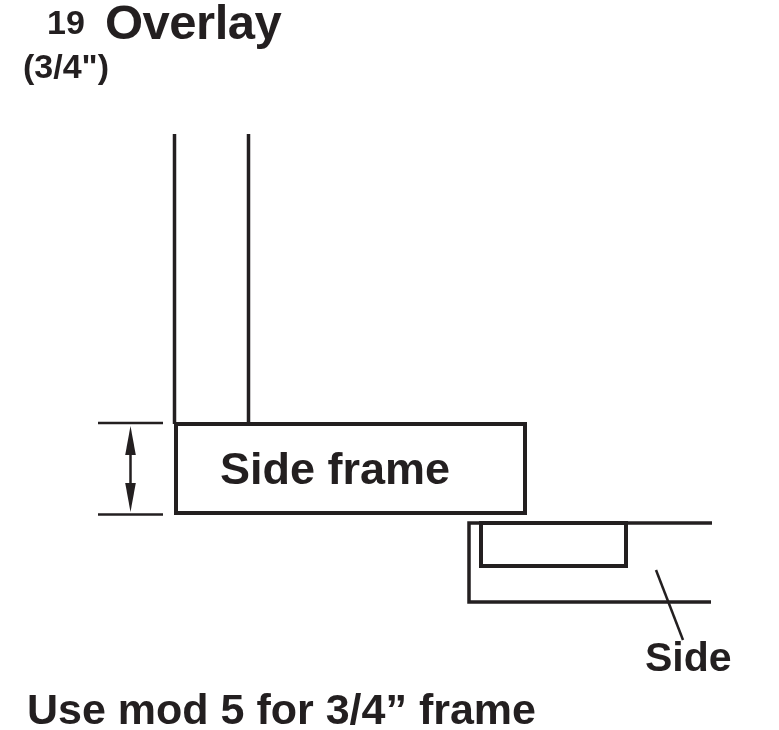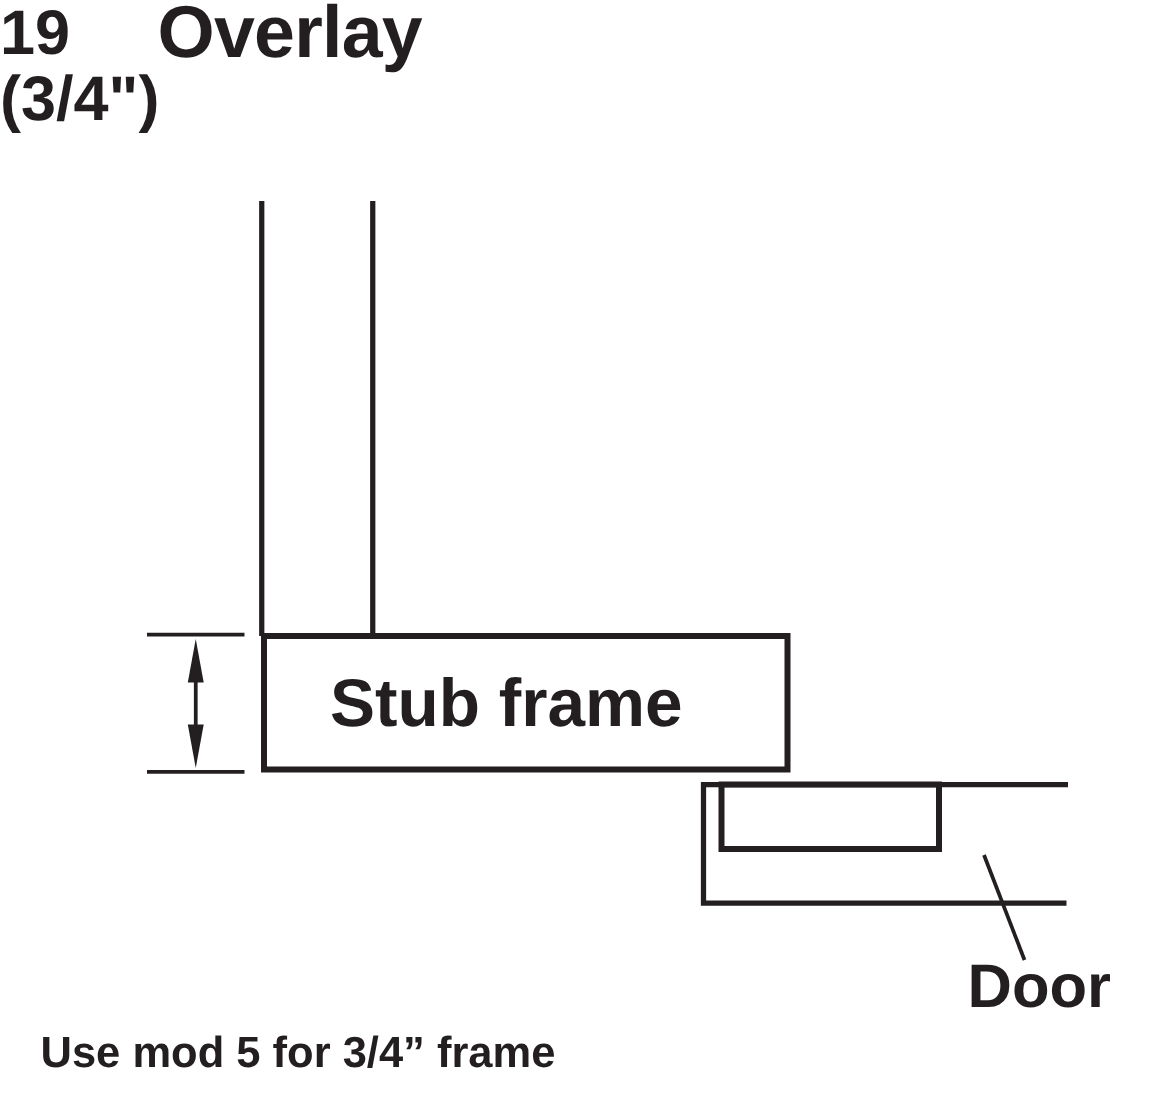--- a/index.html
+++ b/index.html
@@ -39,42 +39,42 @@
   .side-panel {
     left: 108px;
     top: 79px;
     font-size: 40px;
     line-height: 1;
   }
   .dim {
     left: -12px;
     top: 419px;
     width: 132px;
-    text-align: left;
-    font-size: 42px;
+    text-align: center;
+    font-size: 34px;
     line-height: 44px;
     font-weight: bold;
   }
   .dim span { display: block; }
   .stub {
     left: 220px;
     top: 446px;
     font-size: 45px;
     line-height: 1;
   }
   .door {
     left: 645px;
     top: 637px;
     font-size: 41px;
     line-height: 1;
   }
   .note {
     left: 27px;
     top: 688px;
-    font-size: 29px;
+    font-size: 43px;
     line-height: 1;
   }
 </style>
 </head>
 <body>
 
 <div class="canvas">
 
   <svg class="linework" viewBox="0 0 779 730">
 
@@ -97,19 +97,19 @@
   </svg>
 
   <div class="lbl title">Overlay</div>
 
 
   <div class="dim">
     <span>19</span>
     <span>(3/4")</span>
   </div>
 
-  <div class="lbl stub">Stub frame</div>
+  <div class="lbl stub">Side frame</div>
 
-  <div class="lbl door">Door</div>
+  <div class="lbl door">Side</div>
 
   <div class="lbl note">Use mod 5 for 3/4” frame</div>
 
 </div>
 
 </body></html>

